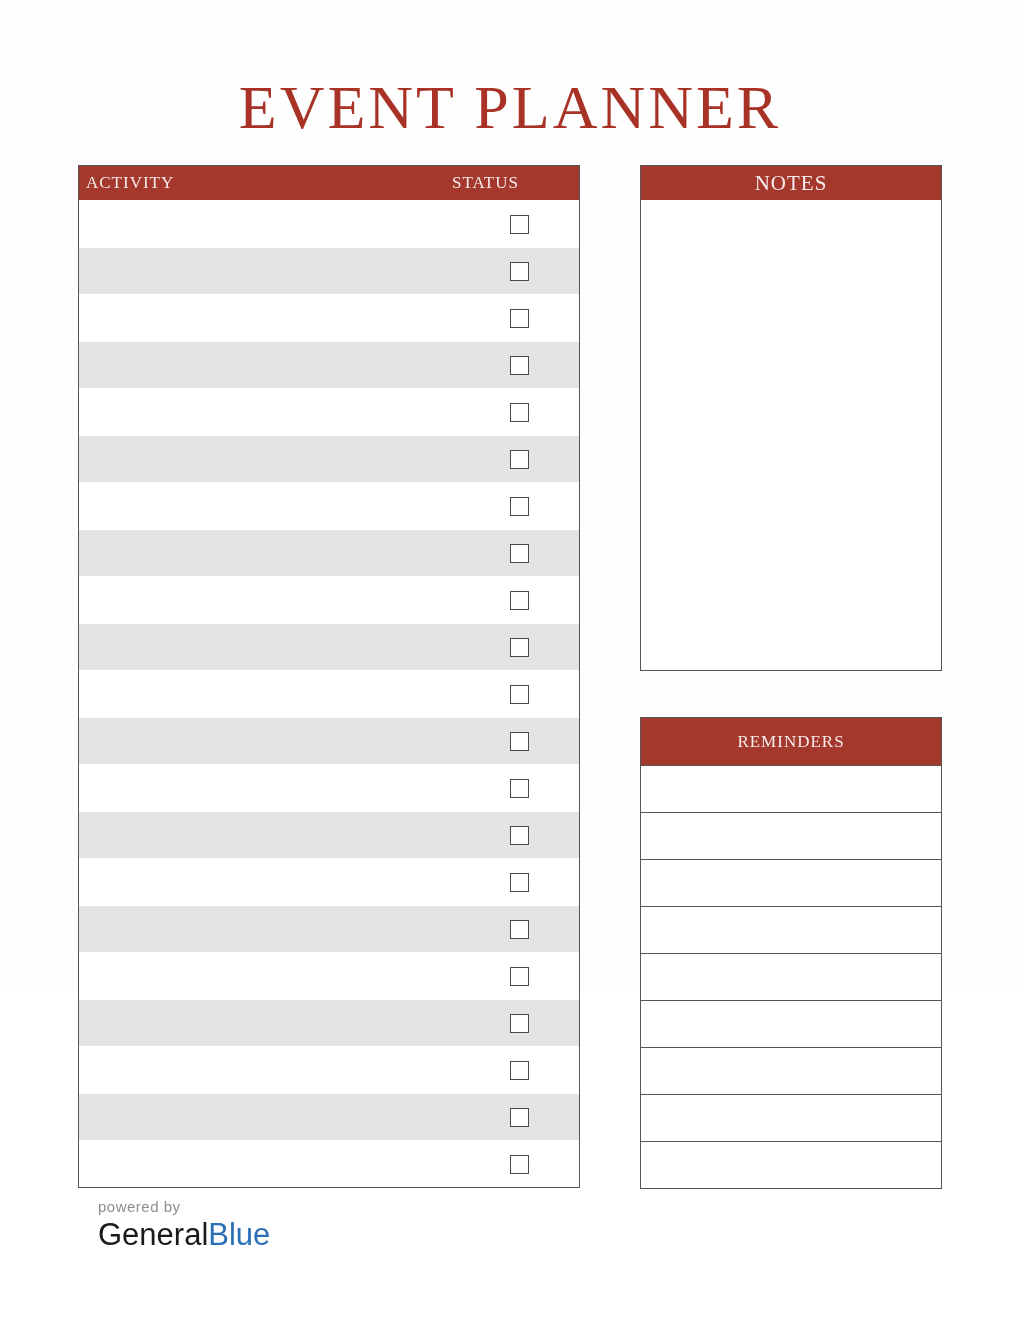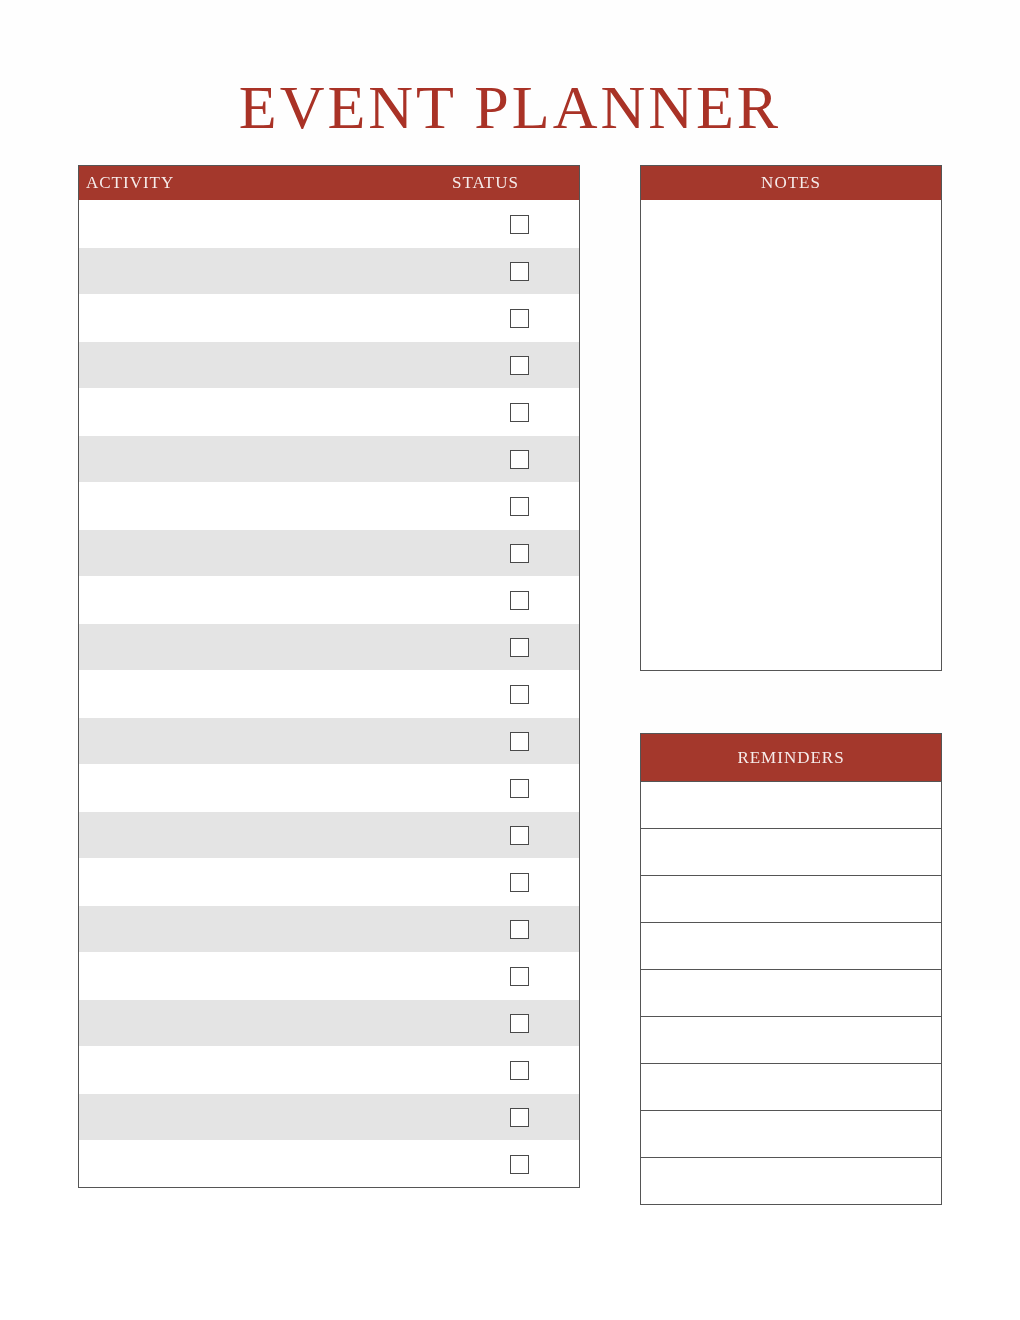--- a/index.html
+++ b/index.html
@@ -106,38 +106,37 @@
     box-sizing: border-box;
     background: #ffffff;
   }
   .notes-head {
     height: 34px;
     background: #a4382c;
     color: #f6eceb;
     display: flex;
     align-items: center;
     justify-content: center;
-    font-size: 17px;
+    font-size: 21px;
     letter-spacing: 1px;
   }
   .notes-body {
     height: 470px;
     background: #ffffff;
   }
 
   
   .reminders-box {
     position: absolute;
     left: 640px;
     top: 717px;
     width: 302px;
     border: 1px solid #555555;
     box-sizing: border-box;
     background: #ffffff;
-    margin-top: 16px;
   }
   .reminders-head {
     height: 47px;
     background: #a4382c;
     color: #f6eceb;
     display: flex;
     align-items: center;
     justify-content: center;
     font-size: 17px;
     letter-spacing: 1px;
@@ -326,14 +325,20 @@
         <div class="reminder-row"></div>
         <div class="reminder-row"></div>
         <div class="reminder-row"></div>
         <div class="reminder-row"></div>
         <div class="reminder-row"></div>
         <div class="reminder-row"></div>
         <div class="reminder-row"></div>
       </div>
   </div>
 
+  <div class="brand">
+    <div class="powered">powered by</div>
+    <div class="name">
+      <span class="general">General</span><span class="blue">Blue</span>
+    </div>
+  </div>
 
 </div>
 
 </body></html>

